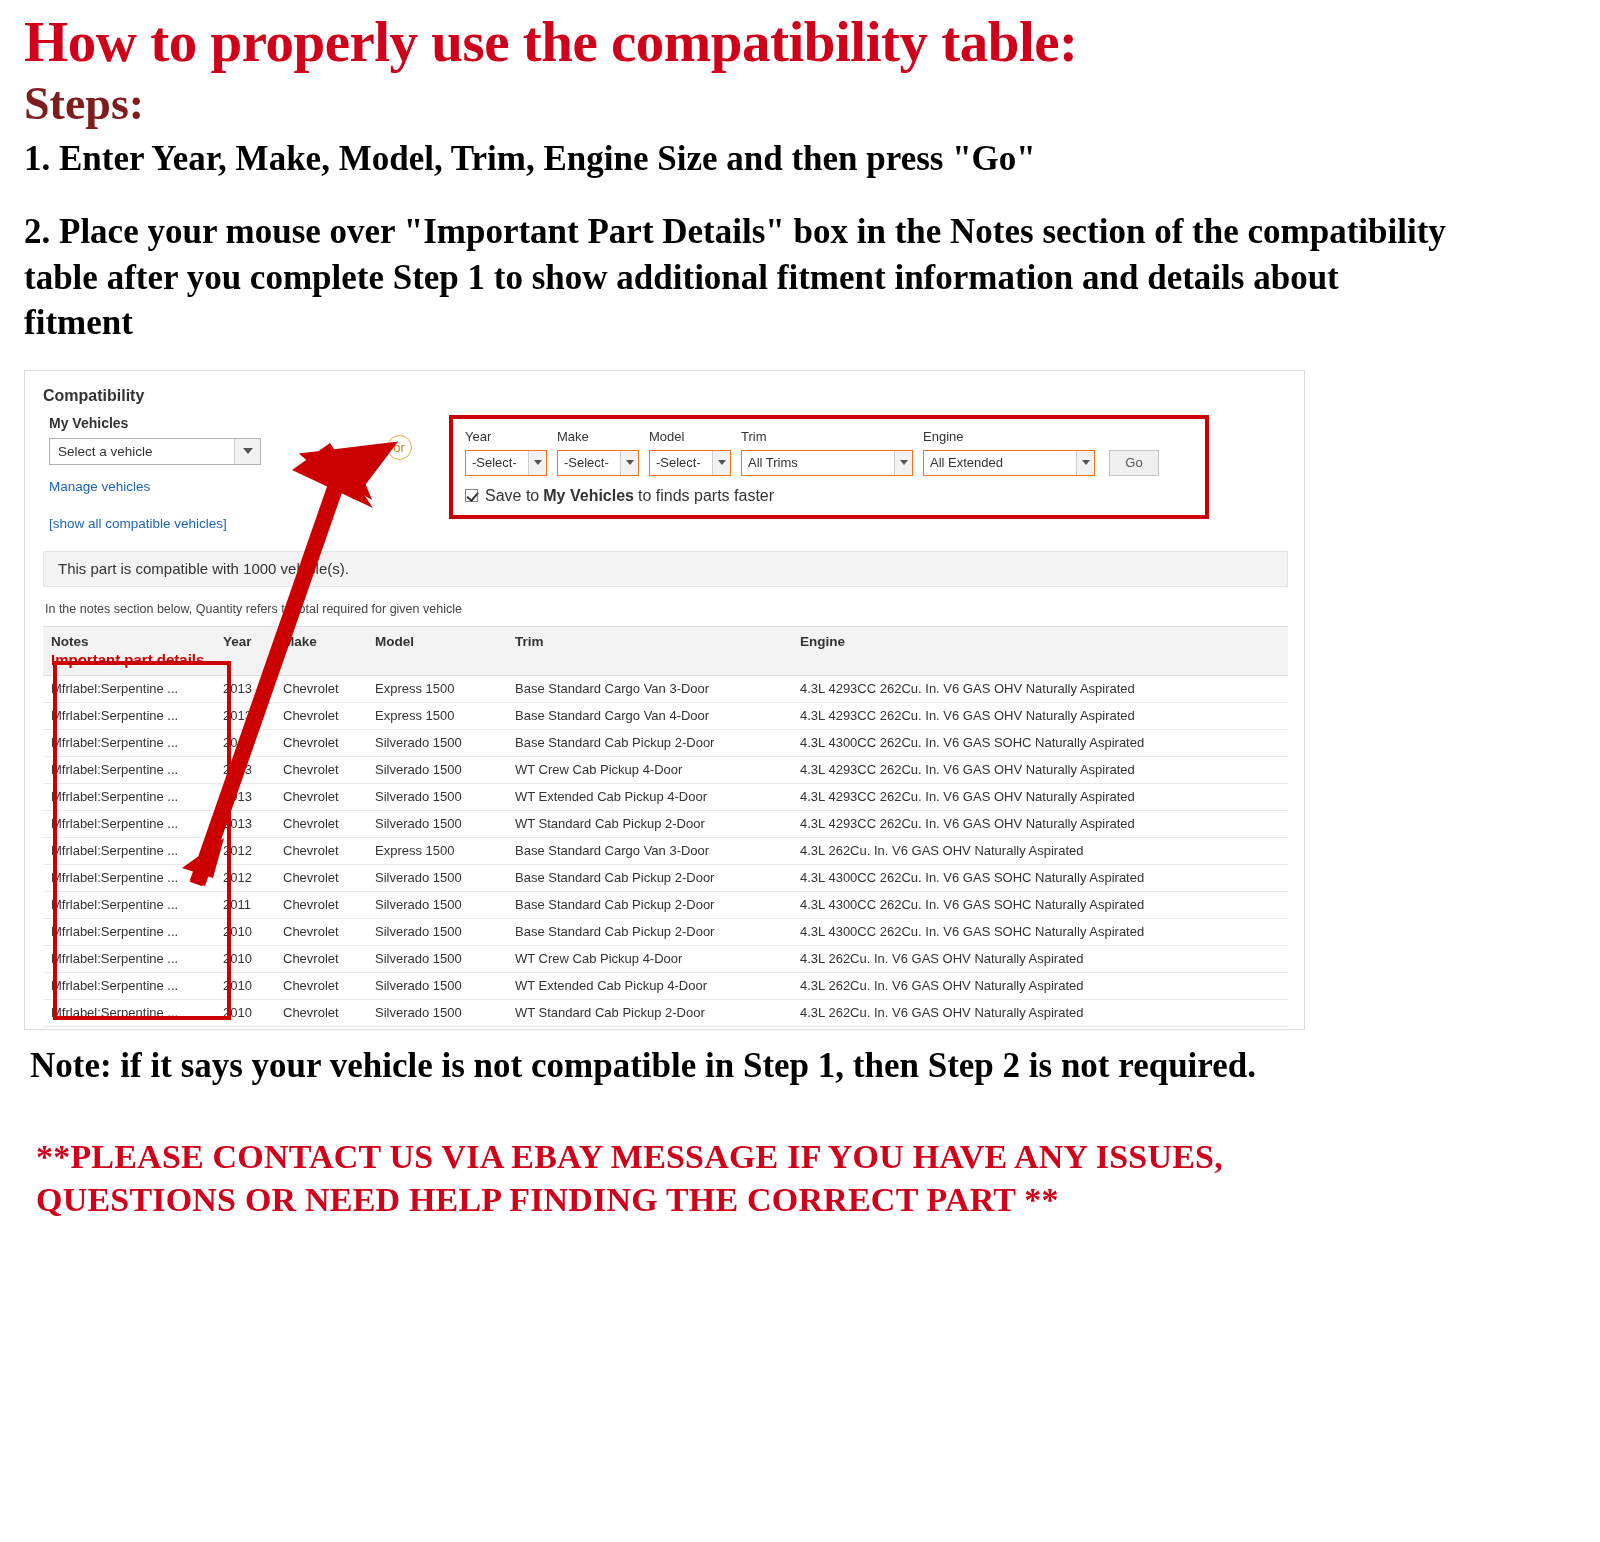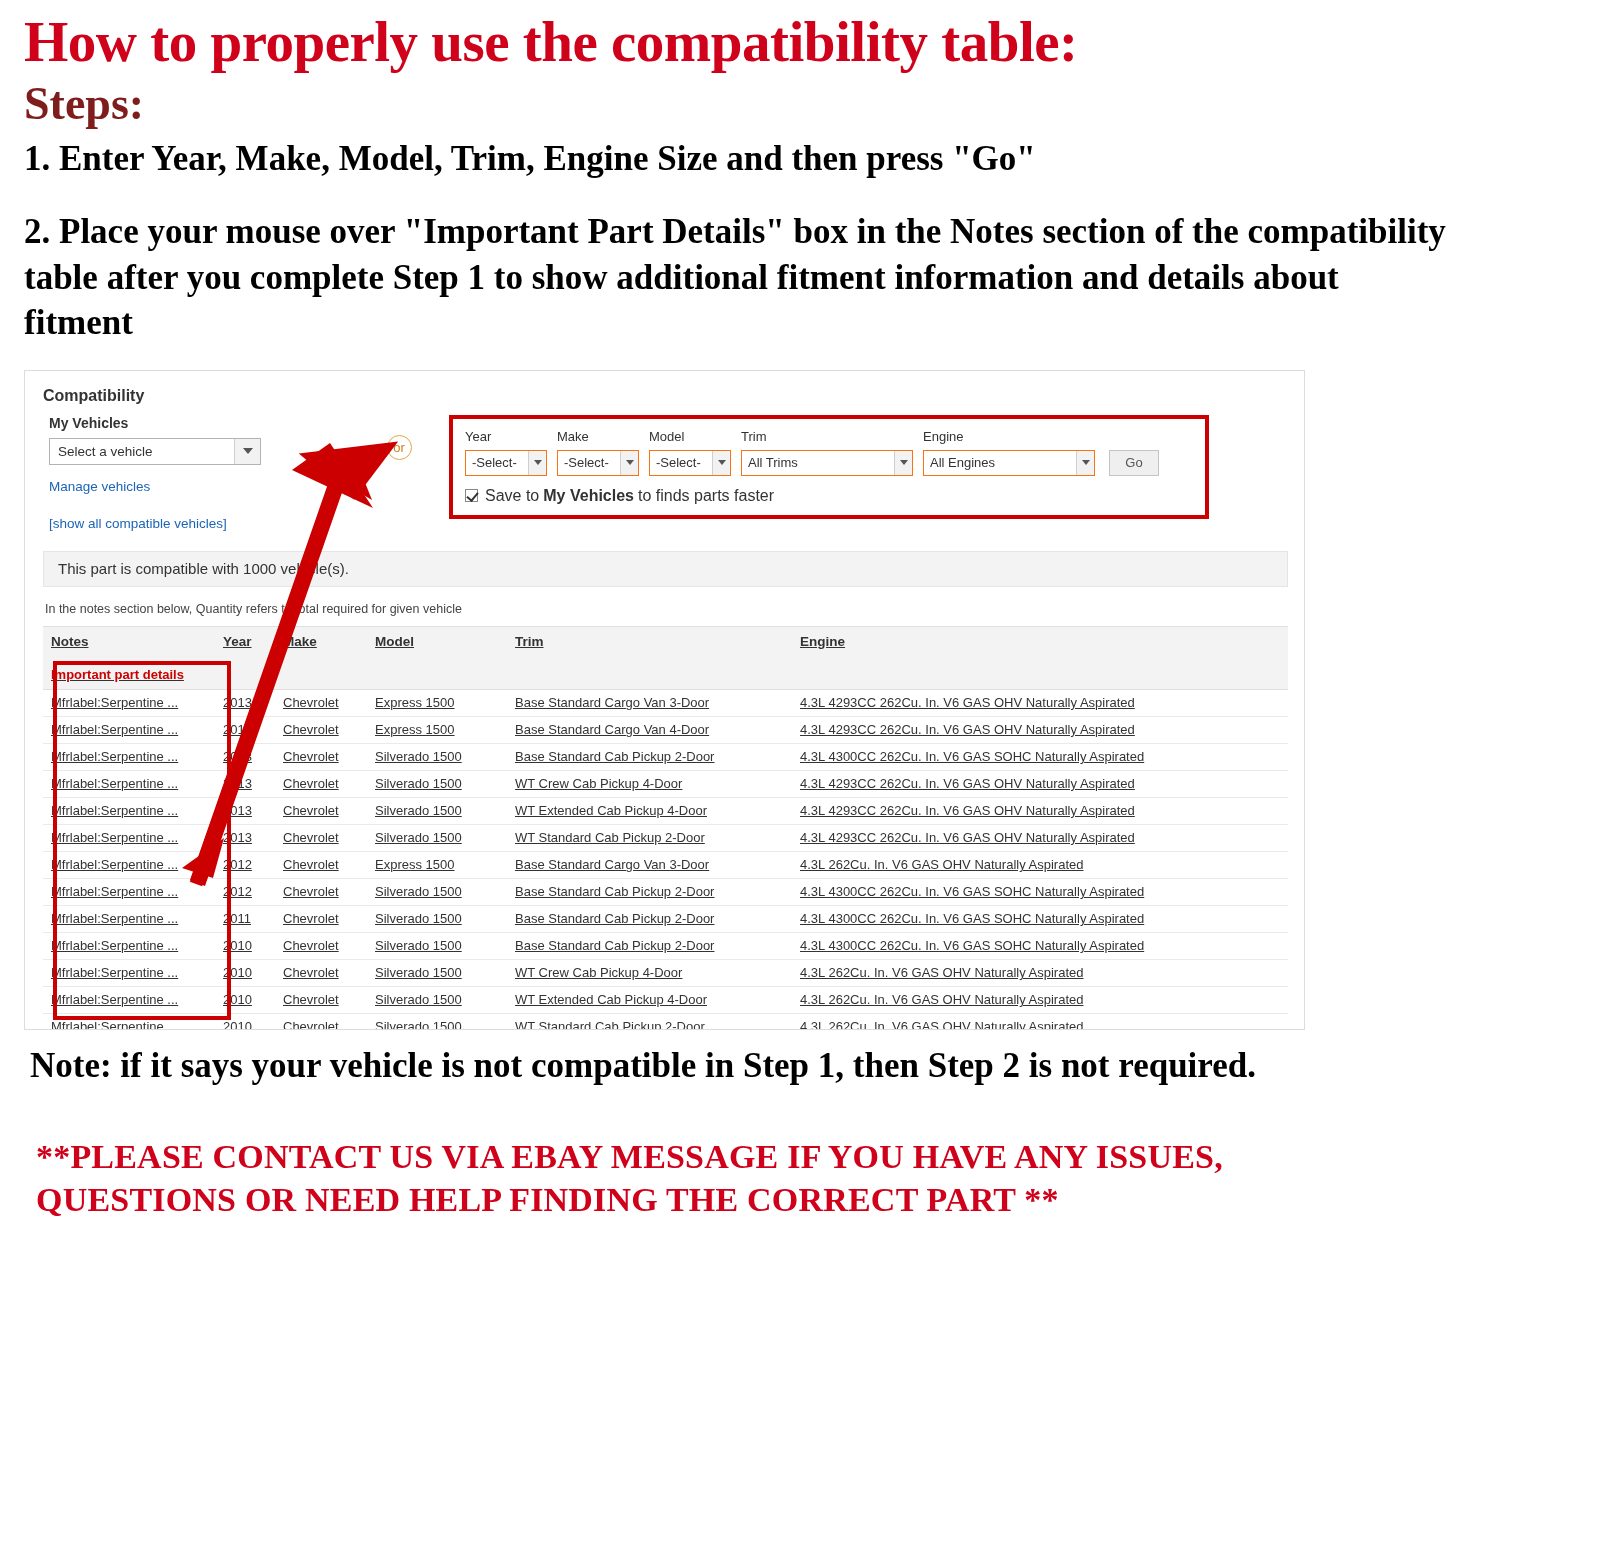--- a/index.html
+++ b/index.html
@@ -219,38 +219,37 @@
     font-size: 12.5px;
     color: #444;
     margin: 15px 0 10px 2px;
   }
 
   table.compat {
     border-collapse: collapse;
     width: 1245px;
     font-size: 13px;
     color: #333;
-    text-decoration: underline;
   }
   table.compat thead th {
     background: #f3f3f3;
     border-top: 1px solid #e0e0e0;
     border-bottom: 1px solid #e0e0e0;
     text-align: left;
     font-size: 13.5px;
     padding: 7px 8px;
     font-weight: bold;
     vertical-align: top;
   }
   .notes-th-sub {
     display: block;
     color: #cc0000;
-    font-size: 13px;
-    font-weight: bold;
-    margin-top: 18px;
+    font-size: 15px;
+    font-weight: bold;
+    margin-top: 2px;
   }
   table.compat td {
     border-bottom: 1px solid #eaeaea;
     padding: 5.5px 8px;
     font-size: 13px;
     white-space: nowrap;
   }
   .c-notes { width: 172px; }
   .c-year { width: 60px; }
   .c-make { width: 92px; }
@@ -367,21 +366,21 @@
               <span>All Trims</span>
               <span class="arrow-box">
                   <span class="caret"></span>
                 </span>
             </div>
           </div>
 
           <div class="fld">
             <div class="lbl">Engine</div>
             <div class="combo w-engine">
-              <span>All Engines</span>
+              <span>All Extended</span>
               <span class="arrow-box">
                   <span class="caret"></span>
                 </span>
             </div>
           </div>
 
           <div class="go-btn">Go</div>
         </div>
 
         <div class="save-row">

